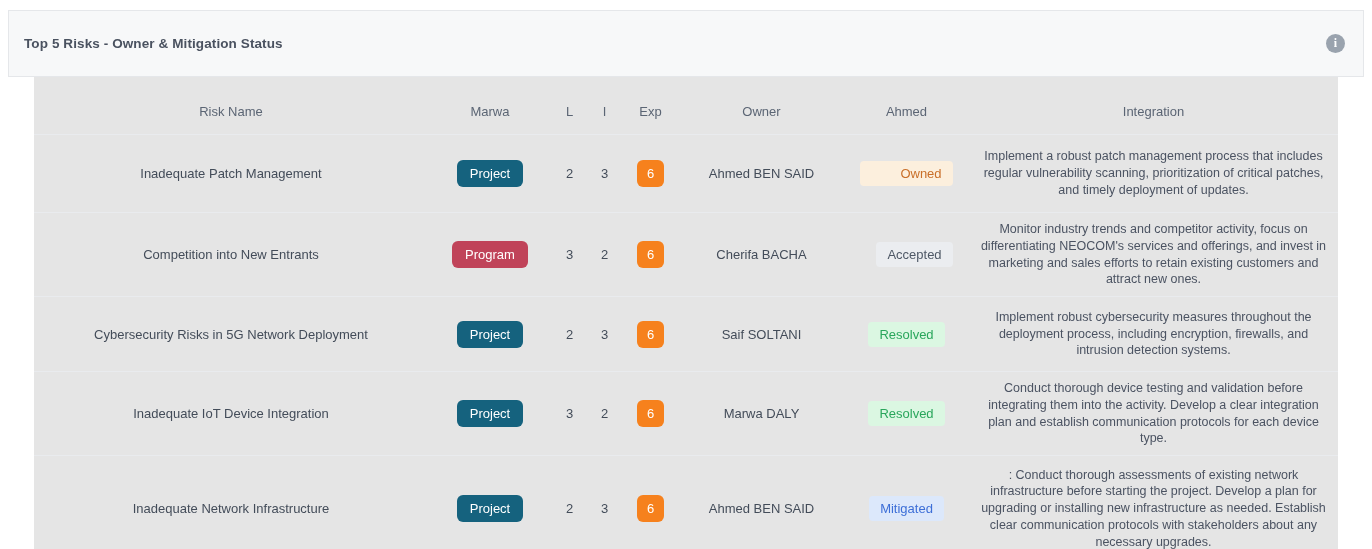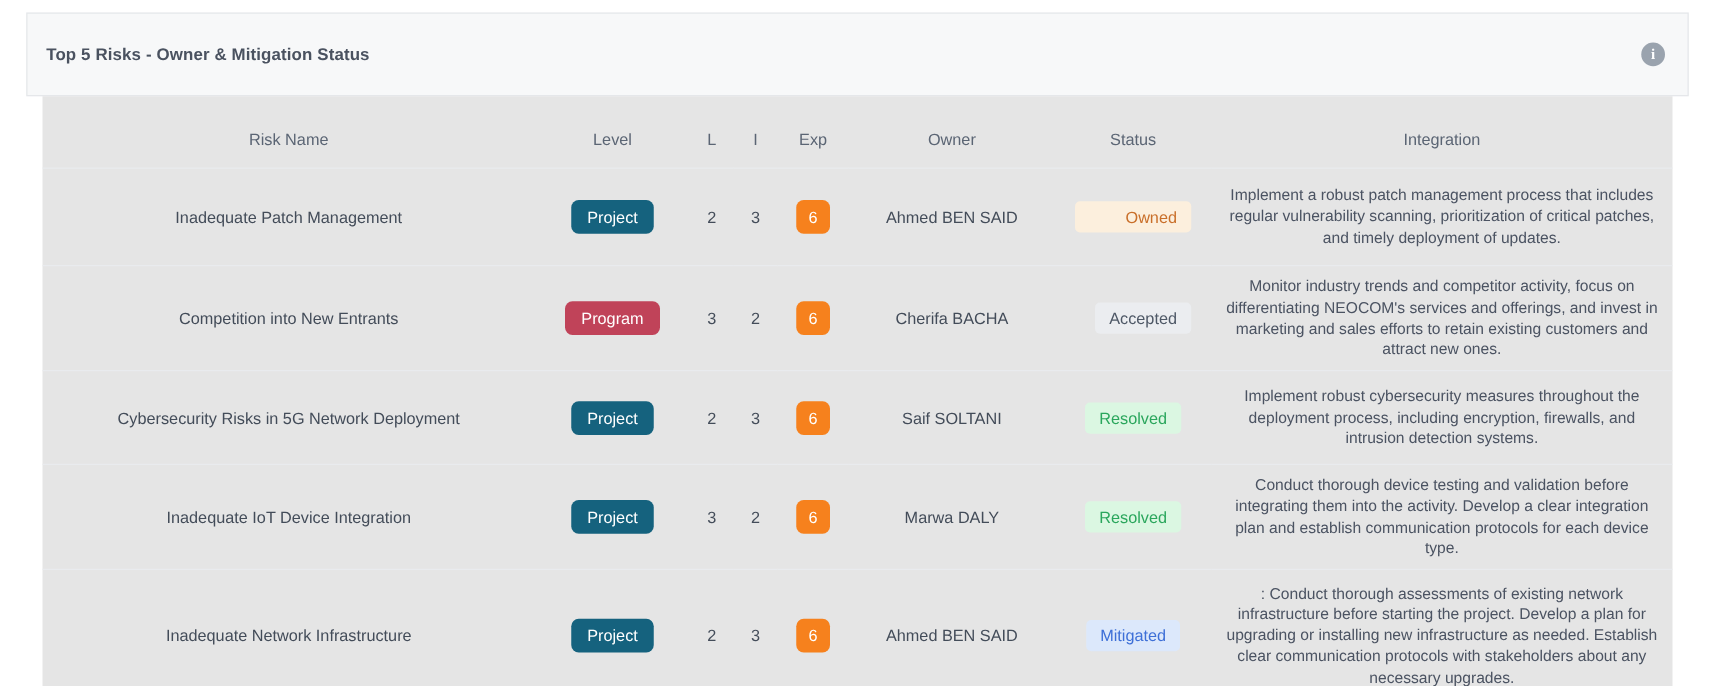--- a/index.html
+++ b/index.html
@@ -1,20 +1,20 @@
 <!DOCTYPE html>
 <html><head>
 <meta charset="utf-8">
 <style>
   * { margin:0; padding:0; box-sizing:border-box; }
   html,body { width:1372px; height:549px; background:#ffffff; overflow:hidden;
               font-family:"Liberation Sans", sans-serif; }
 
   
-  .card-header { margin:10px 21px 0; height:67px; background:#f7f8f9;
+  .card-header { margin:10px 8px 0; height:67px; background:#f7f8f9;
                  border:1px solid #e5e7ea; display:flex; align-items:center;
                  justify-content:space-between; padding:0 18px 0 15px; }
   .card-title { font-size:13.5px; font-weight:bold; color:#4a5260; letter-spacing:.1px; }
   .info-icon { width:19px; height:19px; border-radius:50%; background:#9aa3ae;
                color:#ffffff; font-size:12px; font-weight:bold;
                font-family:"Liberation Serif", serif;
                display:flex; align-items:center; justify-content:center; cursor:pointer; }
 
   
   table.risk-table { border-collapse:collapse; table-layout:fixed;
@@ -64,26 +64,26 @@
       <col style="width:35px">
     <col style="width:35px">
       <col style="width:57px">
       <col style="width:165px">
     <col style="width:125px">
       <col style="width:369px">
   </colgroup>
   <thead>
     <tr>
       <th>Risk Name</th>
-      <th>Level</th>
+      <th>Marwa</th>
       <th>L</th>
       <th>I</th>
       <th>Exp</th>
       <th>Owner</th>
-      <th>Status</th>
+      <th>Ahmed</th>
       <th>Integration</th>
     </tr>
   </thead>
   <tbody>
     <tr>
       <td>Inadequate Patch Management</td>
       <td><span class="lvl-badge lvl-project">Project</span></td>
       <td>2</td>
       <td>3</td>
       <td><span class="exp-badge">6</span></td>

